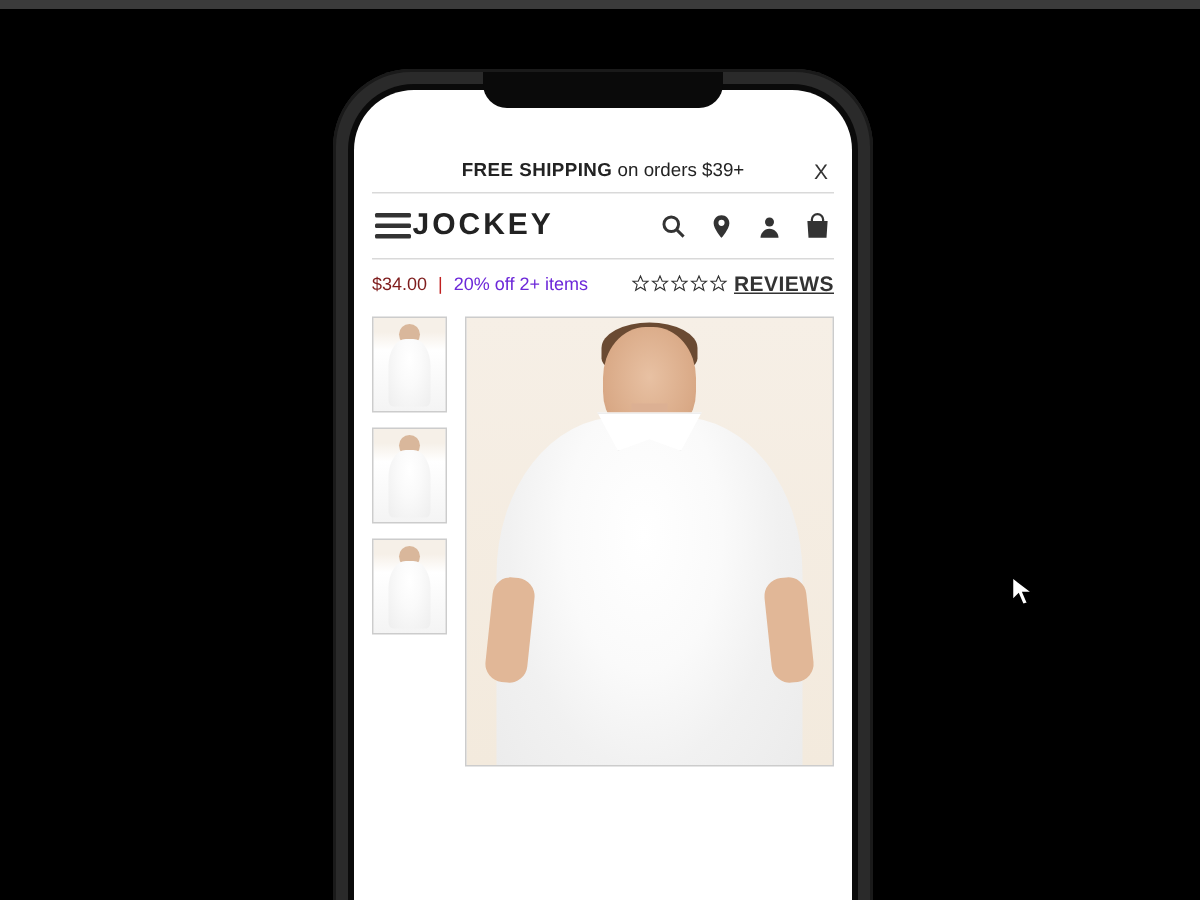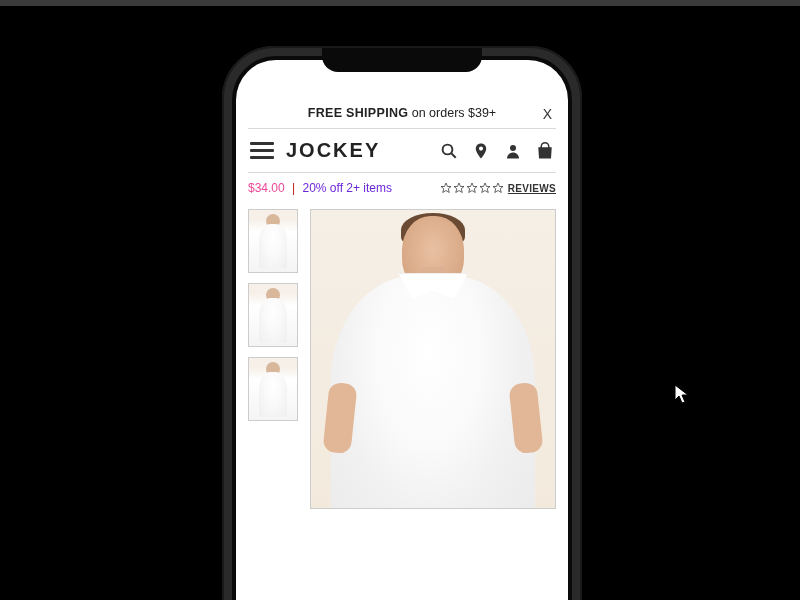--- a/index.html
+++ b/index.html
@@ -68,21 +68,21 @@
     transform: translateY(-50%);
     font-size: 14px;
     color: #333;
     cursor: pointer;
   }
   .hr { height: 1px; background: #d9d9d9; }
   
   .hdr {
     display: flex;
     align-items: center;
-    gap: 12px;
+    gap: 1px;
     padding: 10px 2px;
   }
   .hamburger { width: 24px; display: flex; flex-direction: column; gap: 4px; cursor: pointer;}
   .hamburger span { display:block; height:3px; background:#333; border-radius:1px;}
   .logo {
     font-weight: 800;
     letter-spacing: 2px;
     font-size: 20px;
     color: #222;
     font-family: Arial, sans-serif;
@@ -90,27 +90,27 @@
   .hdr-icons { margin-left: auto; display:flex; gap:14px; align-items:center;}
   .icon { width:18px; height:18px; color:#333; cursor:pointer; }
   .icon svg { width:100%; height:100%; display:block; }
   
   .pricebar {
     display: flex;
     align-items: center;
     padding: 8px 0;
     font-size: 12px;
   }
-  .price { color:#ec4899; font-weight:500;}
+  .price { color:#7f1d1d; font-weight:500;}
   .divider { color:#c02020; margin: 0 4px;}
   .promo-text { color:#6d28d9; }
   .reviews-block { margin-left:auto; display:flex; align-items:center; gap:4px;}
   .stars { display:flex; gap:1px;}
   .star { width:12px; height:12px; }
-  .reviews-label { font-size:10px; color:#333; text-decoration:underline; letter-spacing:.3px; font-weight:600;}
+  .reviews-label { font-size:14px; color:#333; text-decoration:underline; letter-spacing:.3px; font-weight:600;}
   
   .gallery { display:flex; gap:12px; padding: 6px 0; }
   .thumbs { display:flex; flex-direction:column; gap:10px; }
   .thumb {
     width:50px; height:64px;
     border:1px solid #ccc;
     cursor:pointer;
     background: linear-gradient(to bottom, #f6f0e8 0%,#f6f0e8 15%,#fff 35%,#f4f4f4 100%);
     position:relative;
     overflow:hidden;

